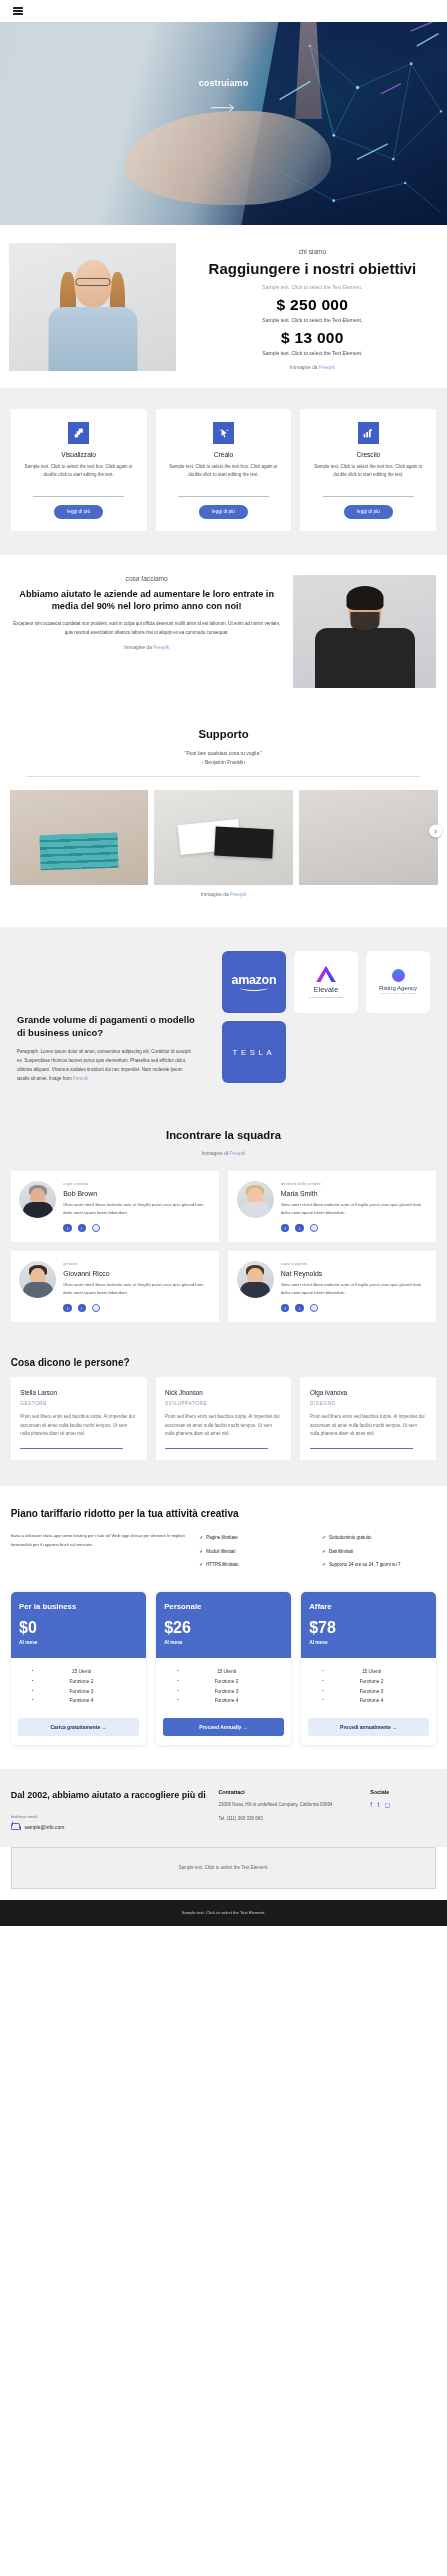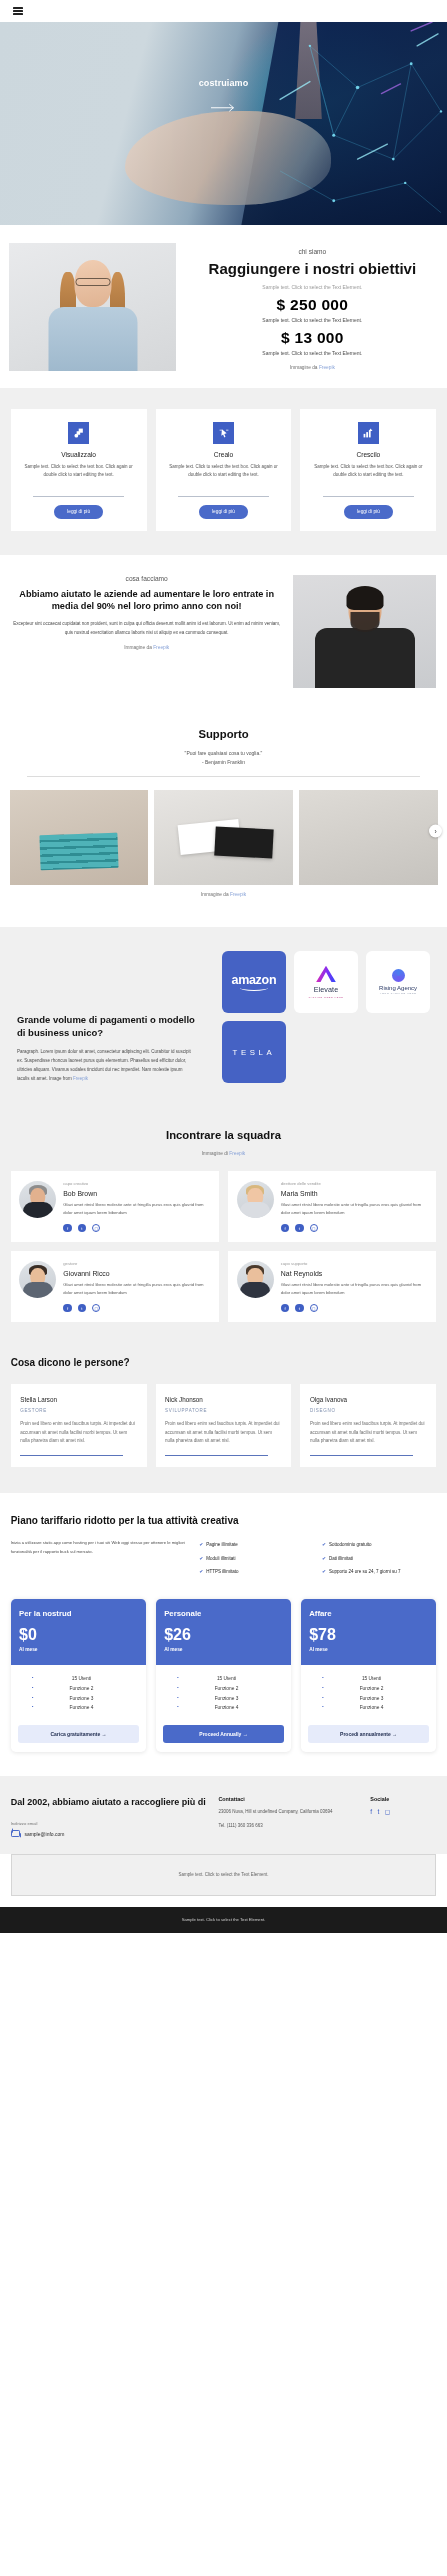--- a/index.html
+++ b/index.html
@@ -198,21 +198,21 @@
   .m-role { font-size:4.2px; color:#9b9b9b; }
   .m-name { font-size:6.9px; color:#1d1d1d; margin-top:3.6px; }
   .m-bio { font-size:4.2px; line-height:1.85; color:#5a5a5a; margin-top:4.8px; }
   .socials { display:flex; gap:6px; margin-top:7.2px; }
   .soc { width:8.4px; height:8.4px; border-radius:50%; background:#3f5fc4;
     display:flex; align-items:center; justify-content:center; color:#fff; font-size:4.2px; cursor:pointer; }
   .soc.ig { background:#fff; border:1px solid #3f5fc4; color:#3f5fc4; }
 
   
   .testi { background:#f0f0f0; padding:10.7px 10.7px 26px; }
-  .testi h2 { font-size:10px; font-weight:700; color:#111; margin-bottom:16px; }
+  .testi h2 { font-size:10px; font-weight:700; color:#111; margin-bottom:9px; }
   .testi-grid { display:flex; gap:9px; }
   .testi-card { flex:1; background:#fff; padding:12px 9.5px 10.7px; }
   .t-name { font-size:6.3px; color:#1d1d1d; }
   .t-role { font-size:4.5px; color:#7f8fae; letter-spacing:0.7px; margin-top:5.4px; }
   .t-body { font-size:4.5px; line-height:1.9; color:#6d6d6d; margin-top:7.2px; }
   .t-rule { width:88%; height:0.8px; background:#5a74bb; margin-top:9.5px; }
 
   
   .pricing { background:#fff; padding:21.5px 10.7px 6px; }
   .pricing .h2 { text-align:left; font-size:10px; line-height:1.3; }
@@ -592,21 +592,21 @@
             <span>Supporto 24 ore su 24, 7 giorni su 7</span>
           </div>
       </div>
     </div>
   </div>
 
   <div class="plans">
 
     <div class="plan">
       <div class="plan-head">
-        <div class="plan-name">Per la nostrud</div>
+        <div class="plan-name">Per la business</div>
         <div class="plan-price">$0</div>
         <div class="plan-per">Al mese</div>
       </div>
       <div class="plan-feats">
         <div class="plan-feat">15 Utenti</div>
         <div class="plan-feat">Funzione 2</div>
         <div class="plan-feat">Funzione 3</div>
         <div class="plan-feat">Funzione 4</div>
       </div>
       <button class="plan-cta cta-light">Carica gratuitamente →</button>

